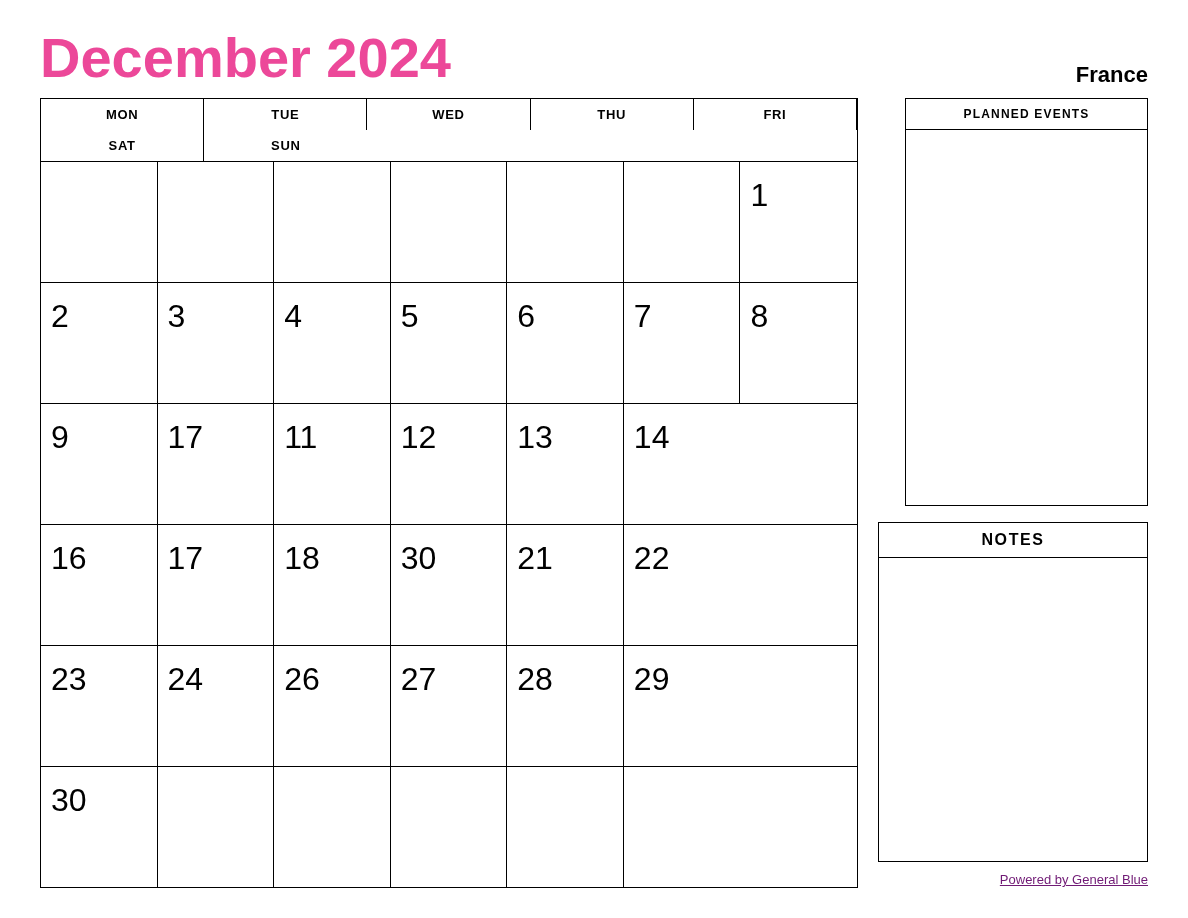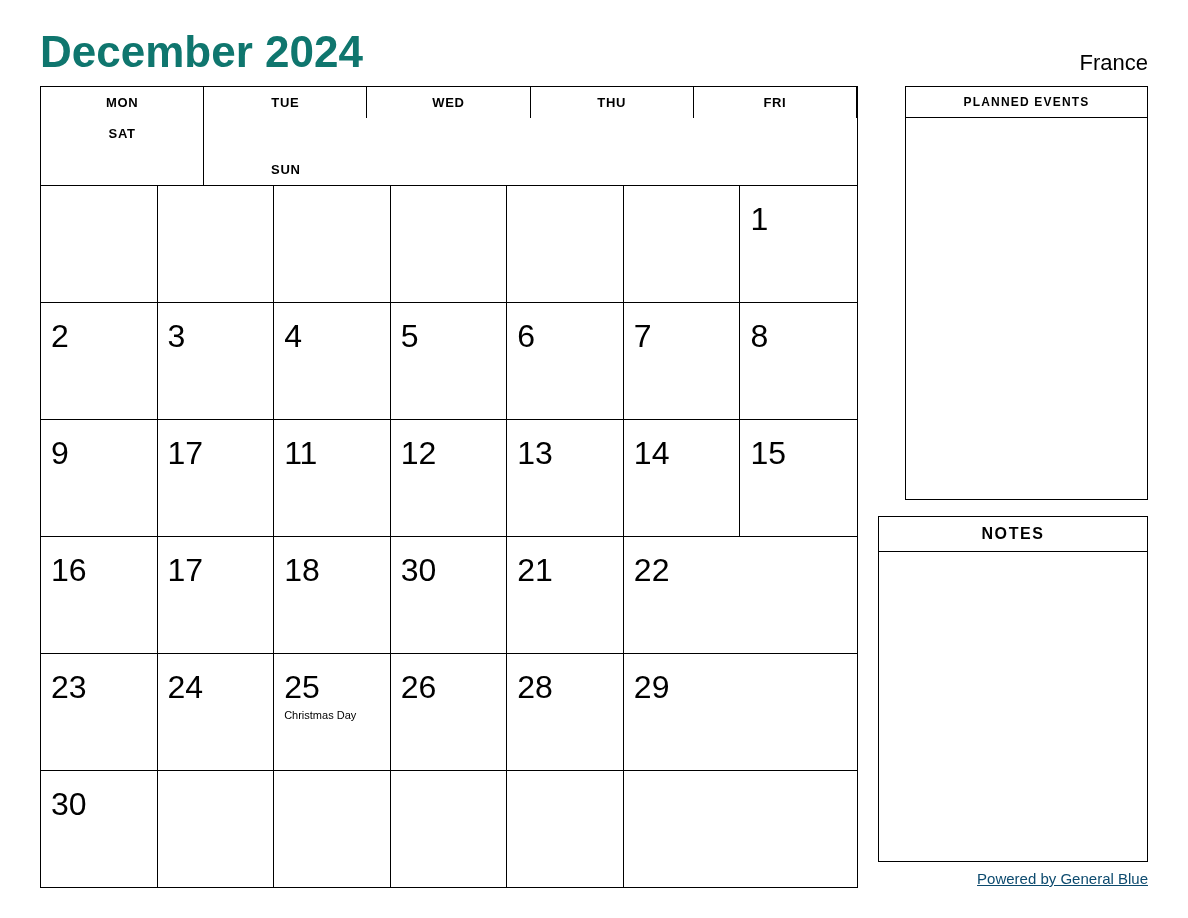--- a/index.html
+++ b/index.html
@@ -24,29 +24,29 @@
     }
 
     .header {
       display: flex;
       justify-content: space-between;
       align-items: flex-end;
       margin-bottom: 12px;
     }
 
     .month-title {
-      font-size: 44px;
+      font-size: 56px;
       font-weight: 900;
-      color: #0f766e;
+      color: #ec4899;
       line-height: 1;
     }
 
     .country-title {
       font-size: 22px;
-      font-weight: 400;
+      font-weight: 700;
       color: #000;
       line-height: 1;
     }
 
     .main-content {
       display: flex;
       gap: 20px;
       flex: 1;
     }
 
@@ -67,21 +67,20 @@
       text-align: center;
       font-size: 13px;
       font-weight: 700;
       letter-spacing: 0.05em;
       padding: 8px 4px;
       border-right: 1px solid #000;
     }
 
     .day-header:last-child {
       border-right: none;
-      margin-top: 36px;
     }
 
     .calendar-grid {
       display: flex;
       flex-direction: column;
       flex: 1;
     }
 
     .calendar-row {
       display: grid;
@@ -167,22 +166,22 @@
     .notes-body {
       flex: 1;
     }
 
     .footer {
       text-align: right;
       margin-top: 8px;
     }
 
     .powered-by {
-      font-size: 15px;
-      color: #0c4a6e;
+      font-size: 13px;
+      color: #701a75;
       text-decoration: underline;
     }
 
     .right-wrapper {
       width: 270px;
       display: flex;
       flex-direction: column;
     }
   </style>
 </head>
@@ -252,23 +251,20 @@
             </div>
             <div class="calendar-cell">
               <span class="cell-number">12</span>
             </div>
             <div class="calendar-cell">
               <span class="cell-number">13</span>
             </div>
             <div class="calendar-cell">
               <span class="cell-number">14</span>
             </div>
-            <div class="calendar-cell">
-              <span class="cell-number">15</span>
-            </div>
           </div>
           <div class="calendar-row">
             <div class="calendar-cell">
               <span class="cell-number">16</span>
             </div>
             <div class="calendar-cell">
               <span class="cell-number">17</span>
             </div>
             <div class="calendar-cell">
               <span class="cell-number">18</span>
@@ -284,25 +280,24 @@
             </div>
           </div>
           <div class="calendar-row">
             <div class="calendar-cell">
               <span class="cell-number">23</span>
             </div>
             <div class="calendar-cell">
               <span class="cell-number">24</span>
             </div>
             <div class="calendar-cell">
-              <span class="cell-number">25</span>
-              <span class="cell-event">Christmas Day</span>
-            </div>
-            <div class="calendar-cell">
               <span class="cell-number">26</span>
+            </div>
+            <div class="calendar-cell">
+              <span class="cell-number">27</span>
             </div>
             <div class="calendar-cell">
               <span class="cell-number">28</span>
             </div>
             <div class="calendar-cell">
               <span class="cell-number">29</span>
             </div>
           </div>
           <div class="calendar-row">
             <div class="calendar-cell">

